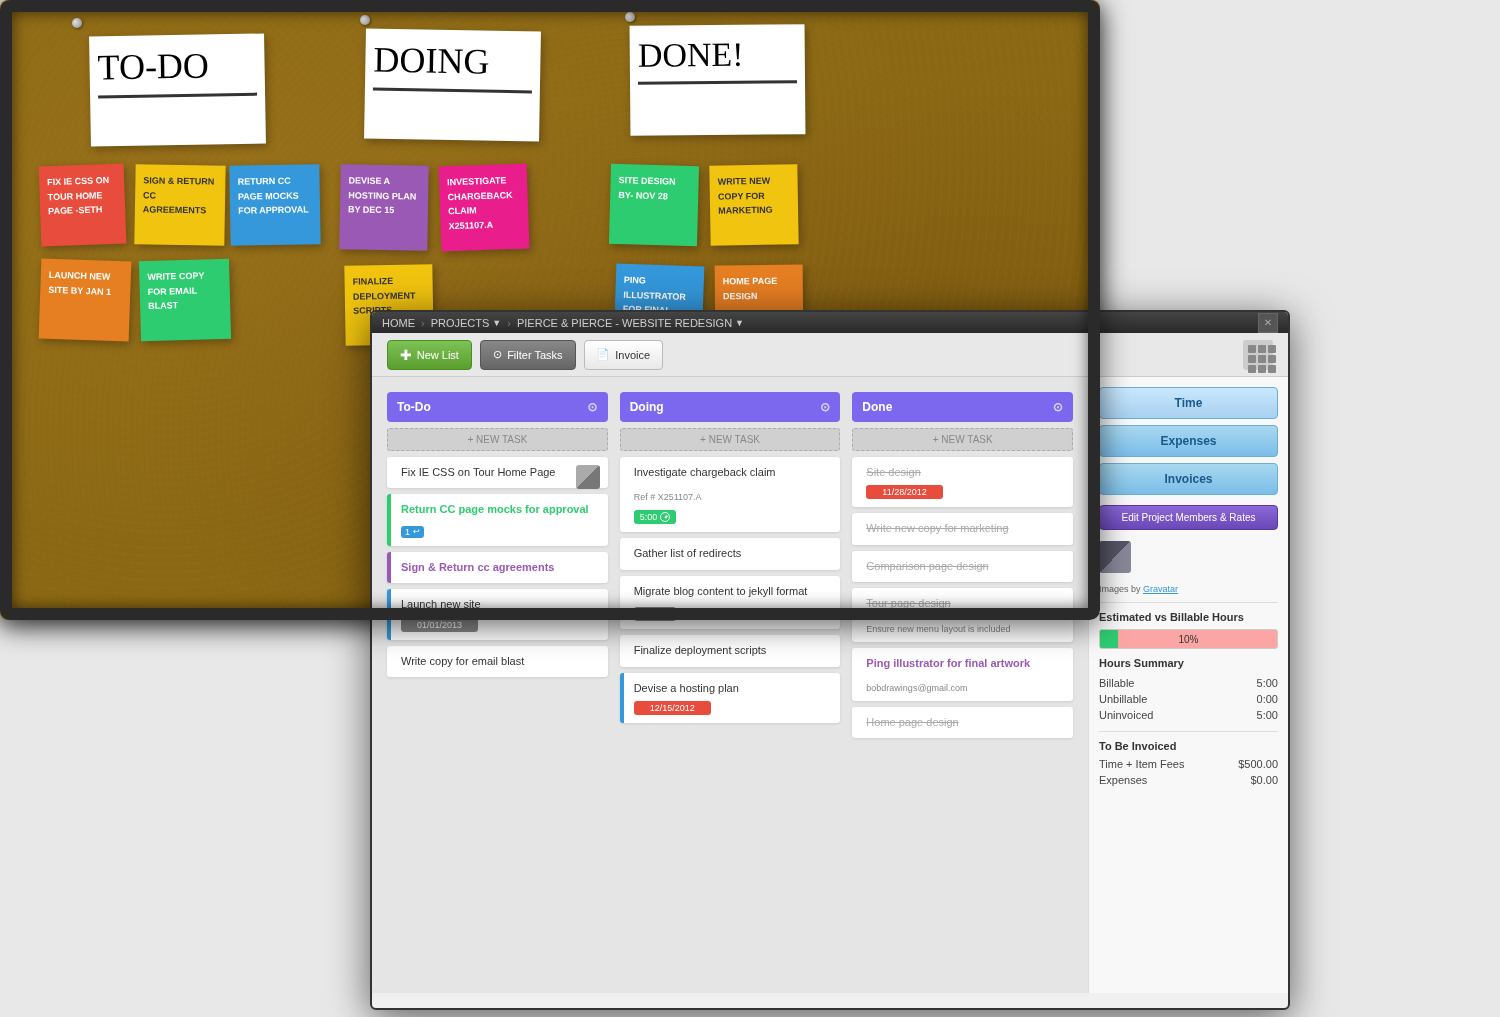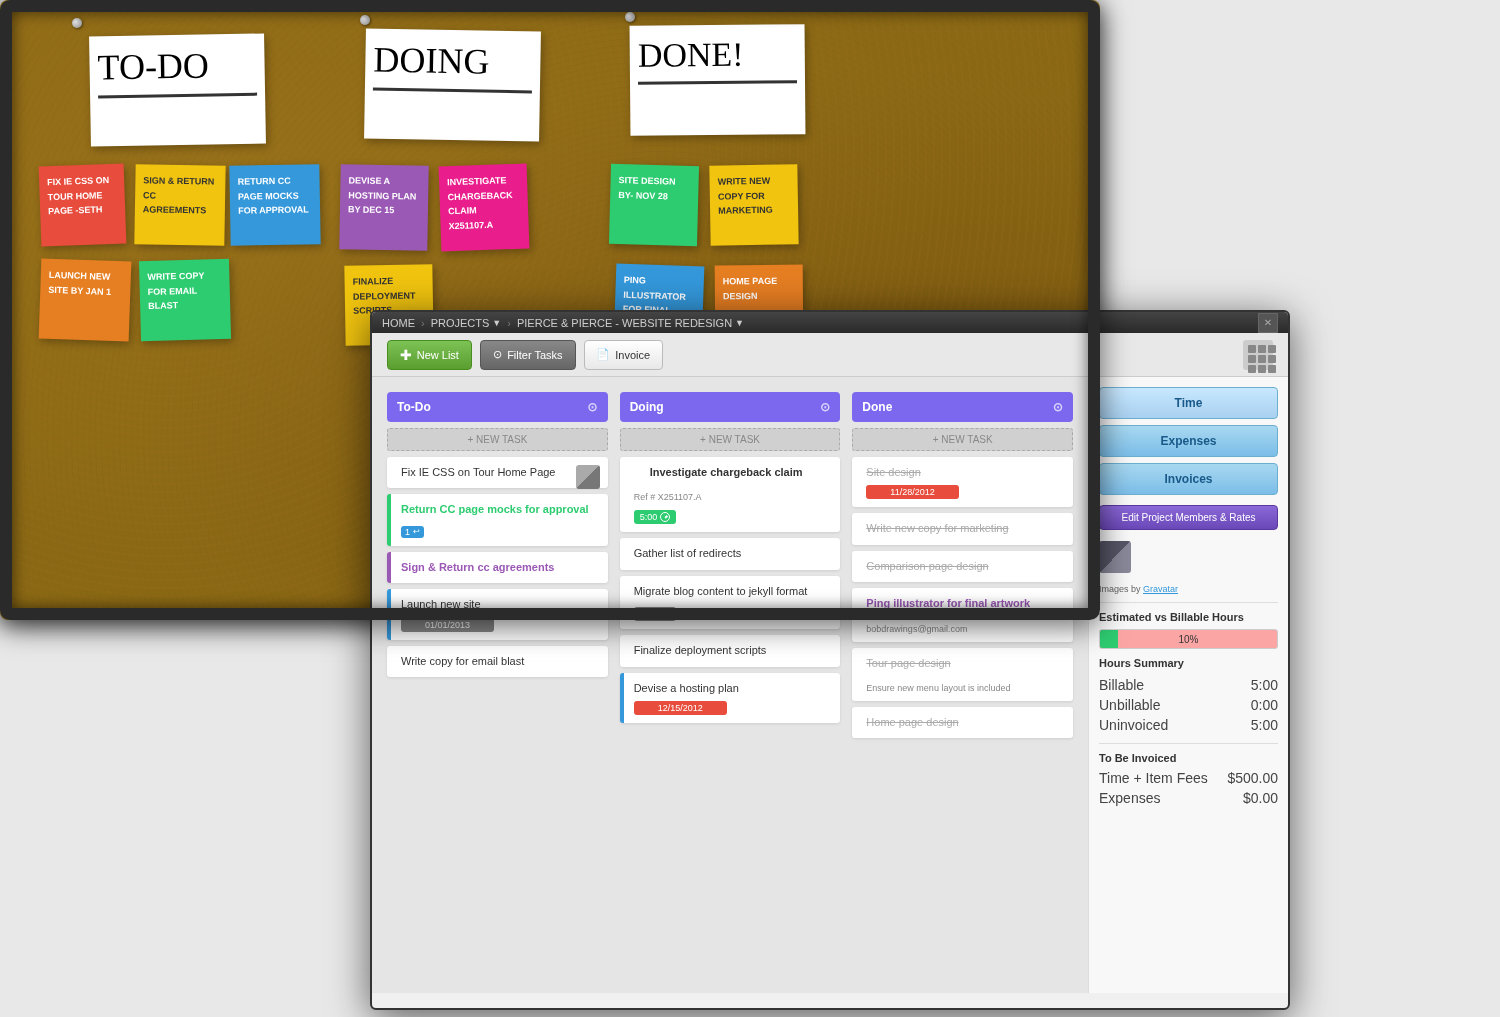--- a/index.html
+++ b/index.html
@@ -284,21 +284,21 @@
       color: #333;
       line-height: 1.4;
       font-weight: normal;
     }
 
     .kanban-card .card-date {
       display: inline-block;
       margin-top: 5px;
       background: #888;
       color: #fff;
-      padding: 2px 24px;
+      padding: 2px 16px;
       border-radius: 3px;
       font-size: 9px;
     }
 
     .kanban-card .card-date.past {
       background: #e74c3c;
     }
 
     .kanban-card .card-timer {
       display: inline-flex;
@@ -451,21 +451,21 @@
       font-size: 11px;
       font-weight: bold;
       color: #333;
       margin-bottom: 6px;
     }
 
     .hours-row {
       display: flex;
       justify-content: space-between;
       padding: 2px 0;
-      font-size: 14px;
+      font-size: 11px;
       color: #444;
       align-items: flex-end;
     }
 
     .to-be-invoiced {
       margin-top: 8px;
     }
 
     .to-be-invoiced-title {
       font-size: 11px;
@@ -648,21 +648,21 @@
 
       <div class="kanban-col">
         <div class="kanban-col-header">
           <span>Doing</span>
           <span class="col-settings">⊙</span>
         </div>
         <div class="new-task-btn">
           <span>+ NEW TASK</span>
         </div>
         <div class="kanban-card border-none">
-          <div class="card-title" style="font-weight:bold;margin-left:16px;">Investigate chargeback claim</div>
+          <div class="card-title" style="font-weight:normal;">Investigate chargeback claim</div>
           <div class="card-sub">Ref # X251107.A</div>
           <div style="margin-top:4px;">
             <span class="card-timer">
               <span>5:00</span>
               <span class="clock-icon"></span>
             </span>
           </div>
         </div>
         <div class="kanban-card border-none">
           <div class="card-title">Gather list of redirects</div>
@@ -696,27 +696,27 @@
         <div class="kanban-card border-none card-strikethrough">
           <div class="card-title">Site design</div>
           <div class="card-date past">11/28/2012</div>
         </div>
         <div class="kanban-card border-none card-strikethrough">
           <div class="card-title">Write new copy for marketing</div>
         </div>
         <div class="kanban-card border-none card-strikethrough">
           <div class="card-title">Comparison page design</div>
         </div>
+        <div class="kanban-card border-none card-strikethrough">
+          <div class="card-title">Tour page design</div>
+          <div class="card-sub">Ensure new menu layout is included</div>
+        </div>
         <div class="kanban-card border-none">
           <div class="card-title" style="color:#9b59b6;font-weight:bold;">Ping illustrator for final artwork</div>
           <div class="card-sub">bobdrawings@gmail.com</div>
-        </div>
-        <div class="kanban-card border-none card-strikethrough">
-          <div class="card-title">Tour page design</div>
-          <div class="card-sub">Ensure new menu layout is included</div>
         </div>
         <div class="kanban-card border-none card-strikethrough">
           <div class="card-title">Home page design</div>
         </div>
       </div>
     </div>
 
     <div class="pm-sidebar">
       <button class="sidebar-btn active">
         <span>Time</span>

